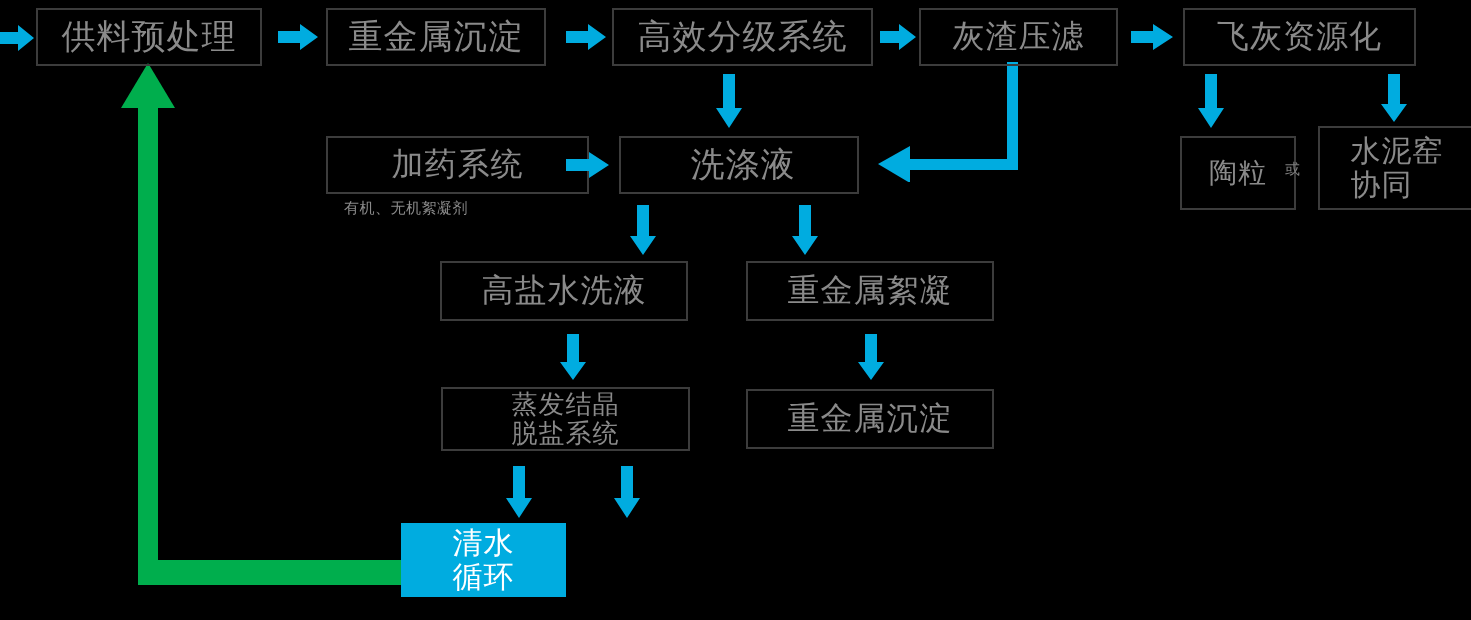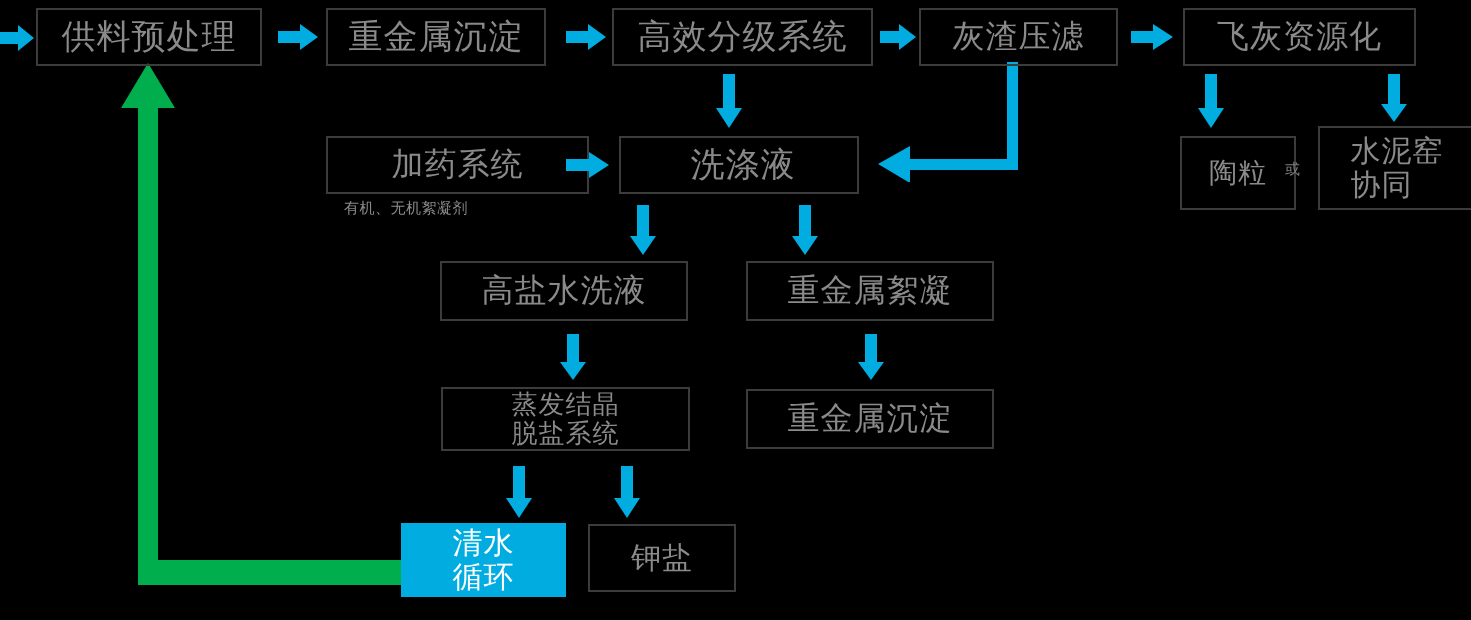--- a/index.html
+++ b/index.html
@@ -104,21 +104,20 @@
   <div class="node" style="left:746px; top:261px; width:248px; height:60px; font-size:32px;">重金属絮凝</div>
 
   <div class="node" style="left:441px; top:387px; width:249px; height:64px; font-size:26px;">蒸发结晶
 脱盐系统</div>
 
   <div class="node" style="left:746px; top:389px; width:248px; height:60px; font-size:32px;">重金属沉淀</div>
 
   <div class="node highlight" style="left:401px; top:523px; width:165px; height:74px; font-size:30px;">清水
 循环</div>
 
-  <div class="node" style="left:588px; top:524px; width:148px; height:68px; font-size:30px;">钾盐</div>
 
   <div class="caption" style="left:344px; top:199px;">有机、无机絮凝剂</div>
 
   <div class="orlabel" style="left:1285px; top:160px;">或</div>
 
   <div class="arrow" style="left:0px; top:23px;">
     <svg width="36" height="30" viewBox="0 0 36 30">
       <polygon points="0,9 18,9 18,2 34,15 18,28 18,21 0,21" fill="#00ace0"></polygon>
     </svg>
   </div>

